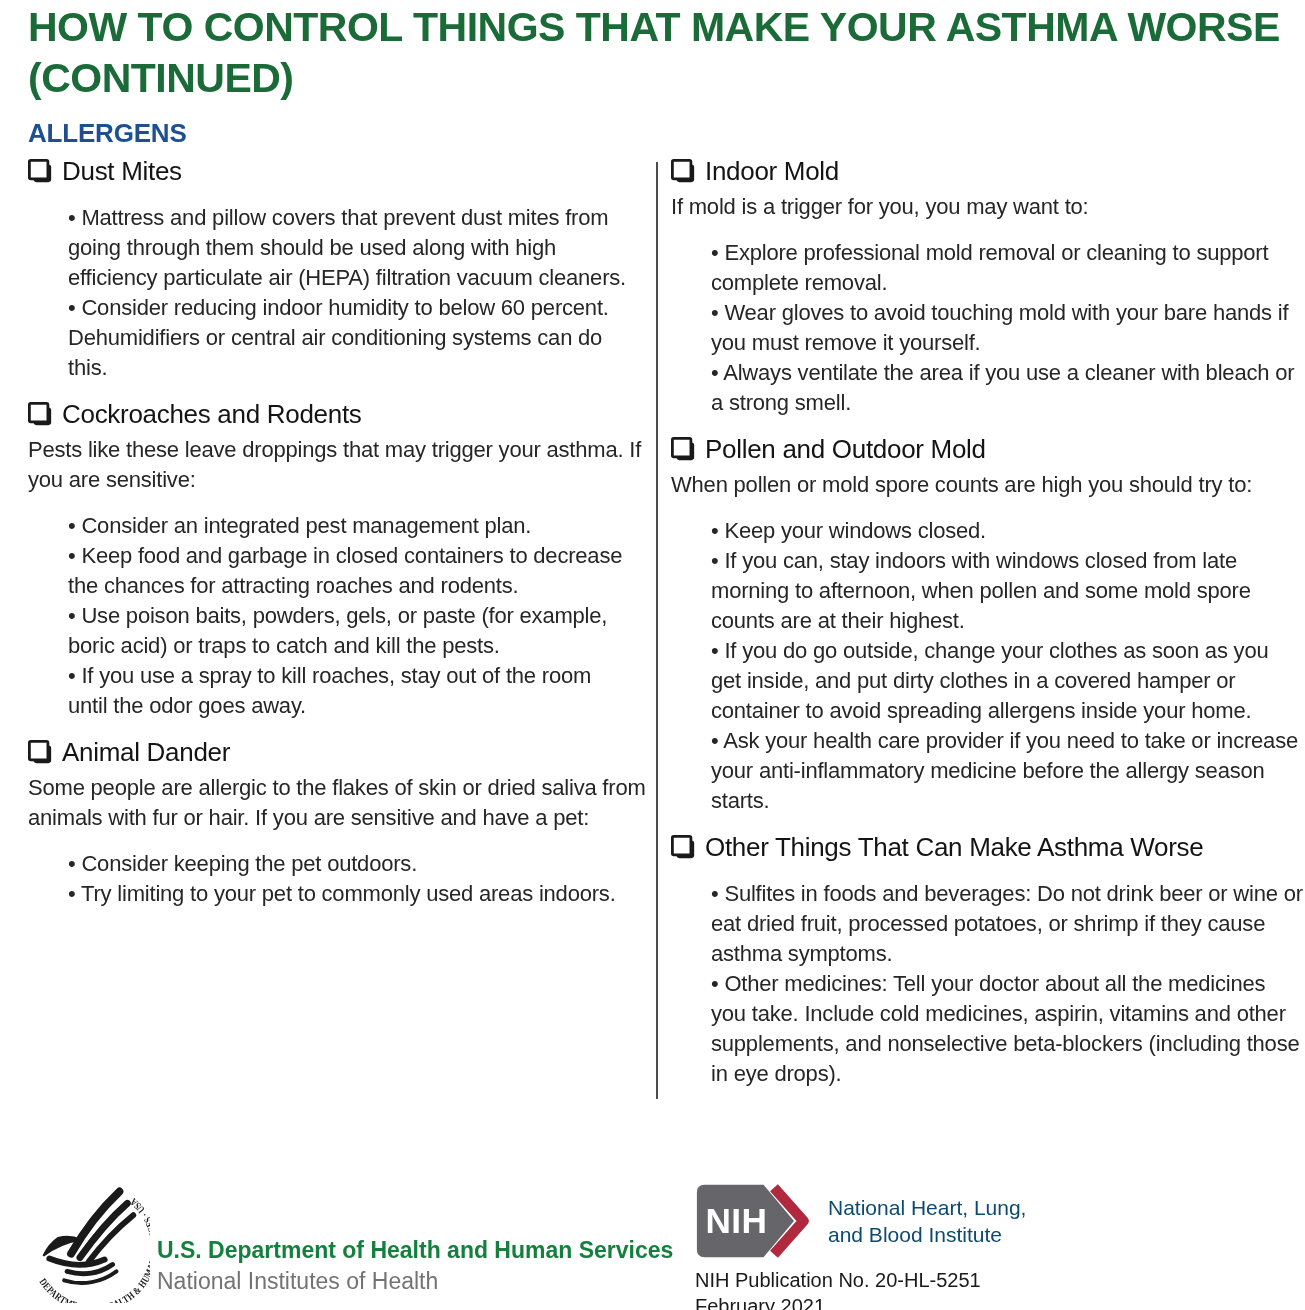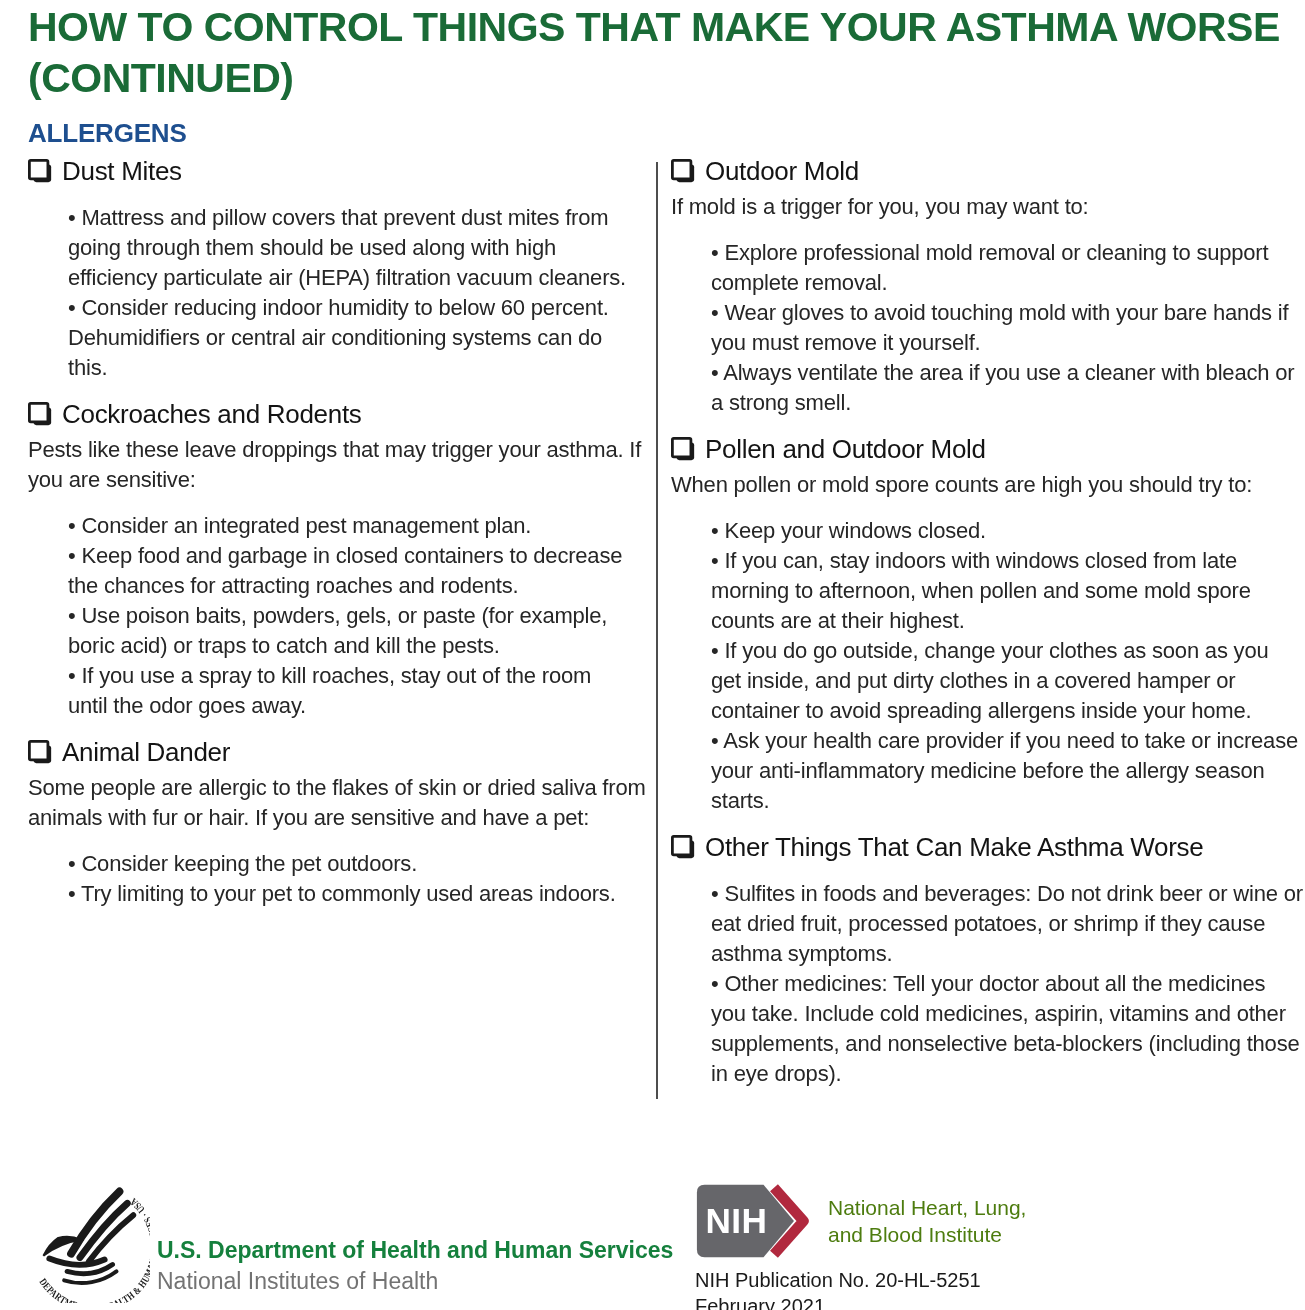--- a/index.html
+++ b/index.html
@@ -26,21 +26,21 @@
   section ul{list-style:none;margin:16px;padding:0;}
   section li{padding-left:24px;letter-spacing:-0.2px;color:#262626;}
   .cbx{flex:0 0 auto;display:block;}
   
   .footer{position:absolute;left:0;top:1155px;width:1305px;height:155px;}
   .hhs-seal{position:absolute;left:2px;top:0;}
   .dept{position:absolute;left:157px;top:82px;}
   .dept-line1{font-size:23px;line-height:27px;font-weight:bold;color:#15803d;}
   .dept-line2{font-size:23px;line-height:27px;margin-top:4px;color:#737373;}
   .nih-block{position:absolute;left:695px;top:26px;display:flex;align-items:center;gap:15px;}
-  .institute{font-size:21px;line-height:27px;color:#4d7c0f;}
+  .institute{font-size:21px;line-height:27px;color:#0c4a6e;}
   .pub{position:absolute;left:695px;top:112px;font-size:20px;line-height:26px;color:#1a1a1a;}
 </style>
 </head>
 <body>
 
 <div class="page">
 
   <div class="header">
     <h1 class="doc-title">HOW TO CONTROL THINGS THAT MAKE YOUR ASTHMA WORSE (CONTINUED)</h1>
     <h3 class="doc-subtitle">ALLERGENS</h3>
@@ -93,21 +93,21 @@
         </section>
       </div>
     <div class="divider"></div>
     <div class="col right" id="col-right">
         <section>
           <h2>
             <svg class="cbx" width="25" height="25" viewBox="0 0 27 27">
               <rect x="6" y="6" width="19" height="19" rx="3" fill="#1a1a1a"></rect>
               <rect x="1.5" y="1.5" width="20" height="20" rx="1.5" fill="#ffffff" stroke="#1a1a1a" stroke-width="3"></rect>
             </svg>
-            <span>Outdoor Mold</span>
+            <span>Indoor Mold</span>
           </h2>
           <p>If mold is a trigger for you, you may want to:</p>
           <ul>
             <li>• Explore professional mold removal or cleaning to support complete removal.</li>
             <li>• Wear gloves to avoid touching mold with your bare hands if you must remove it yourself.</li>
             <li>• Always ventilate the area if you use a cleaner with bleach or a strong smell.</li>
           </ul>
         </section>
         <section>
           <h2>

